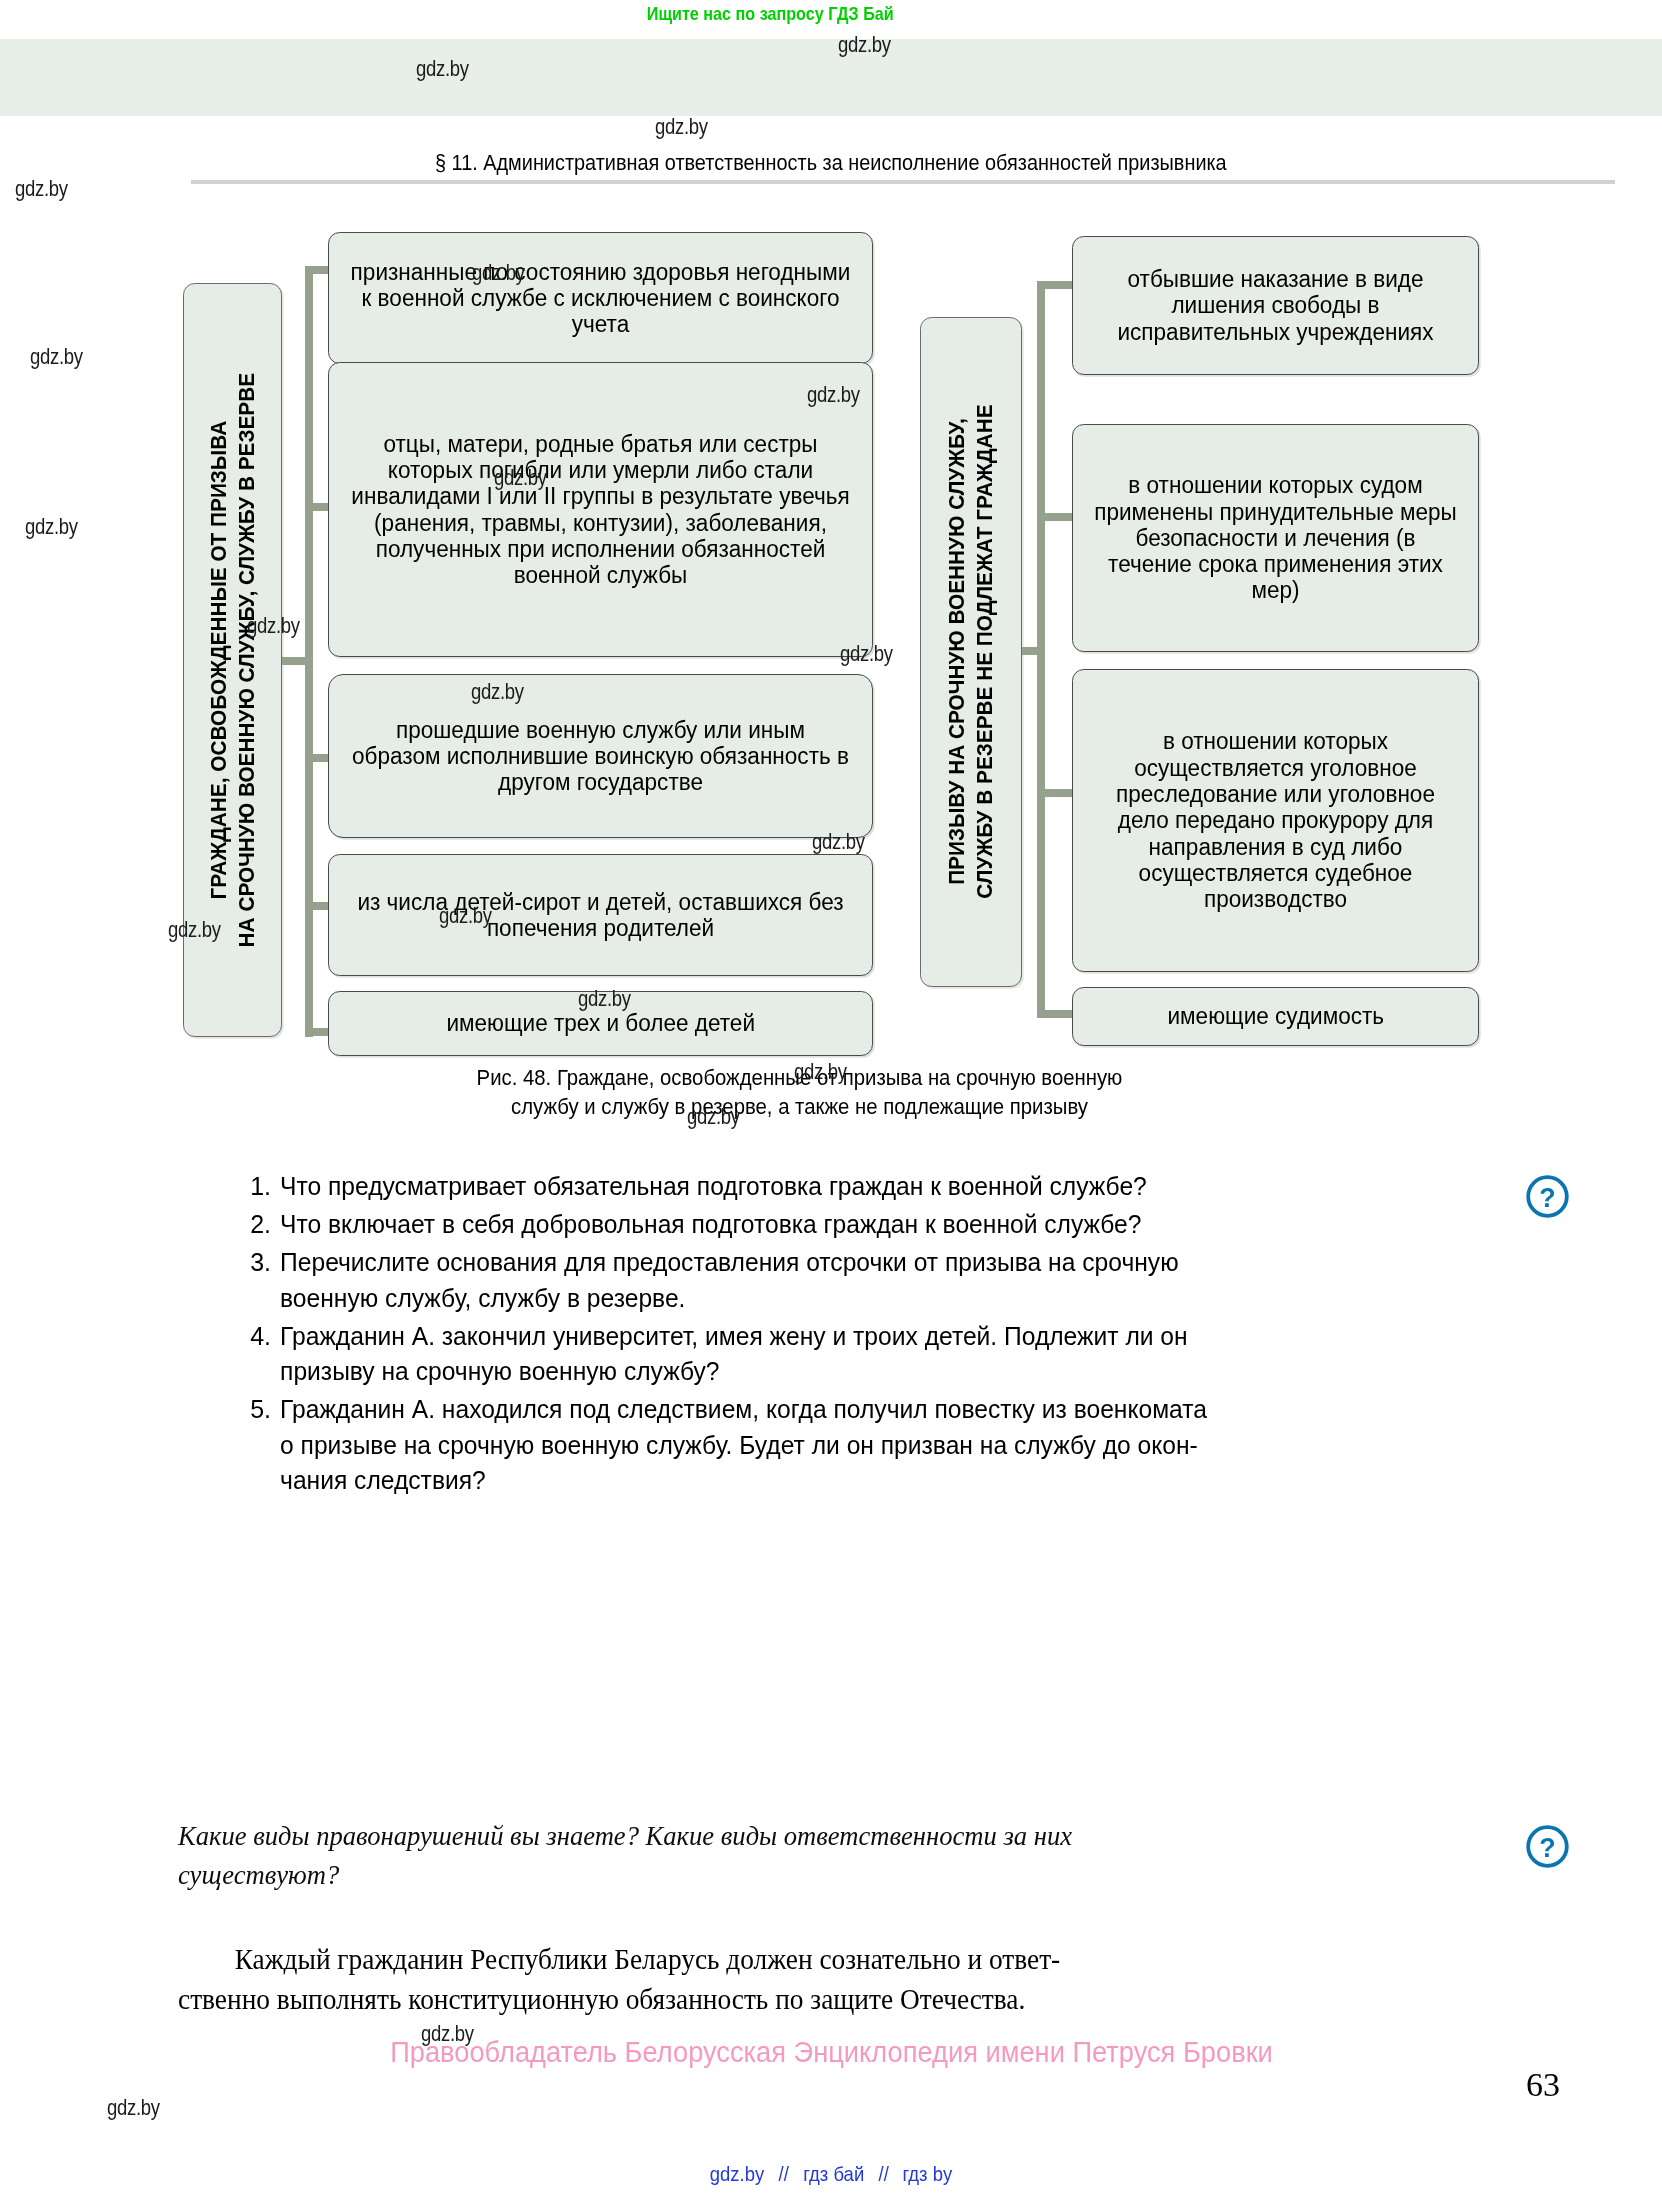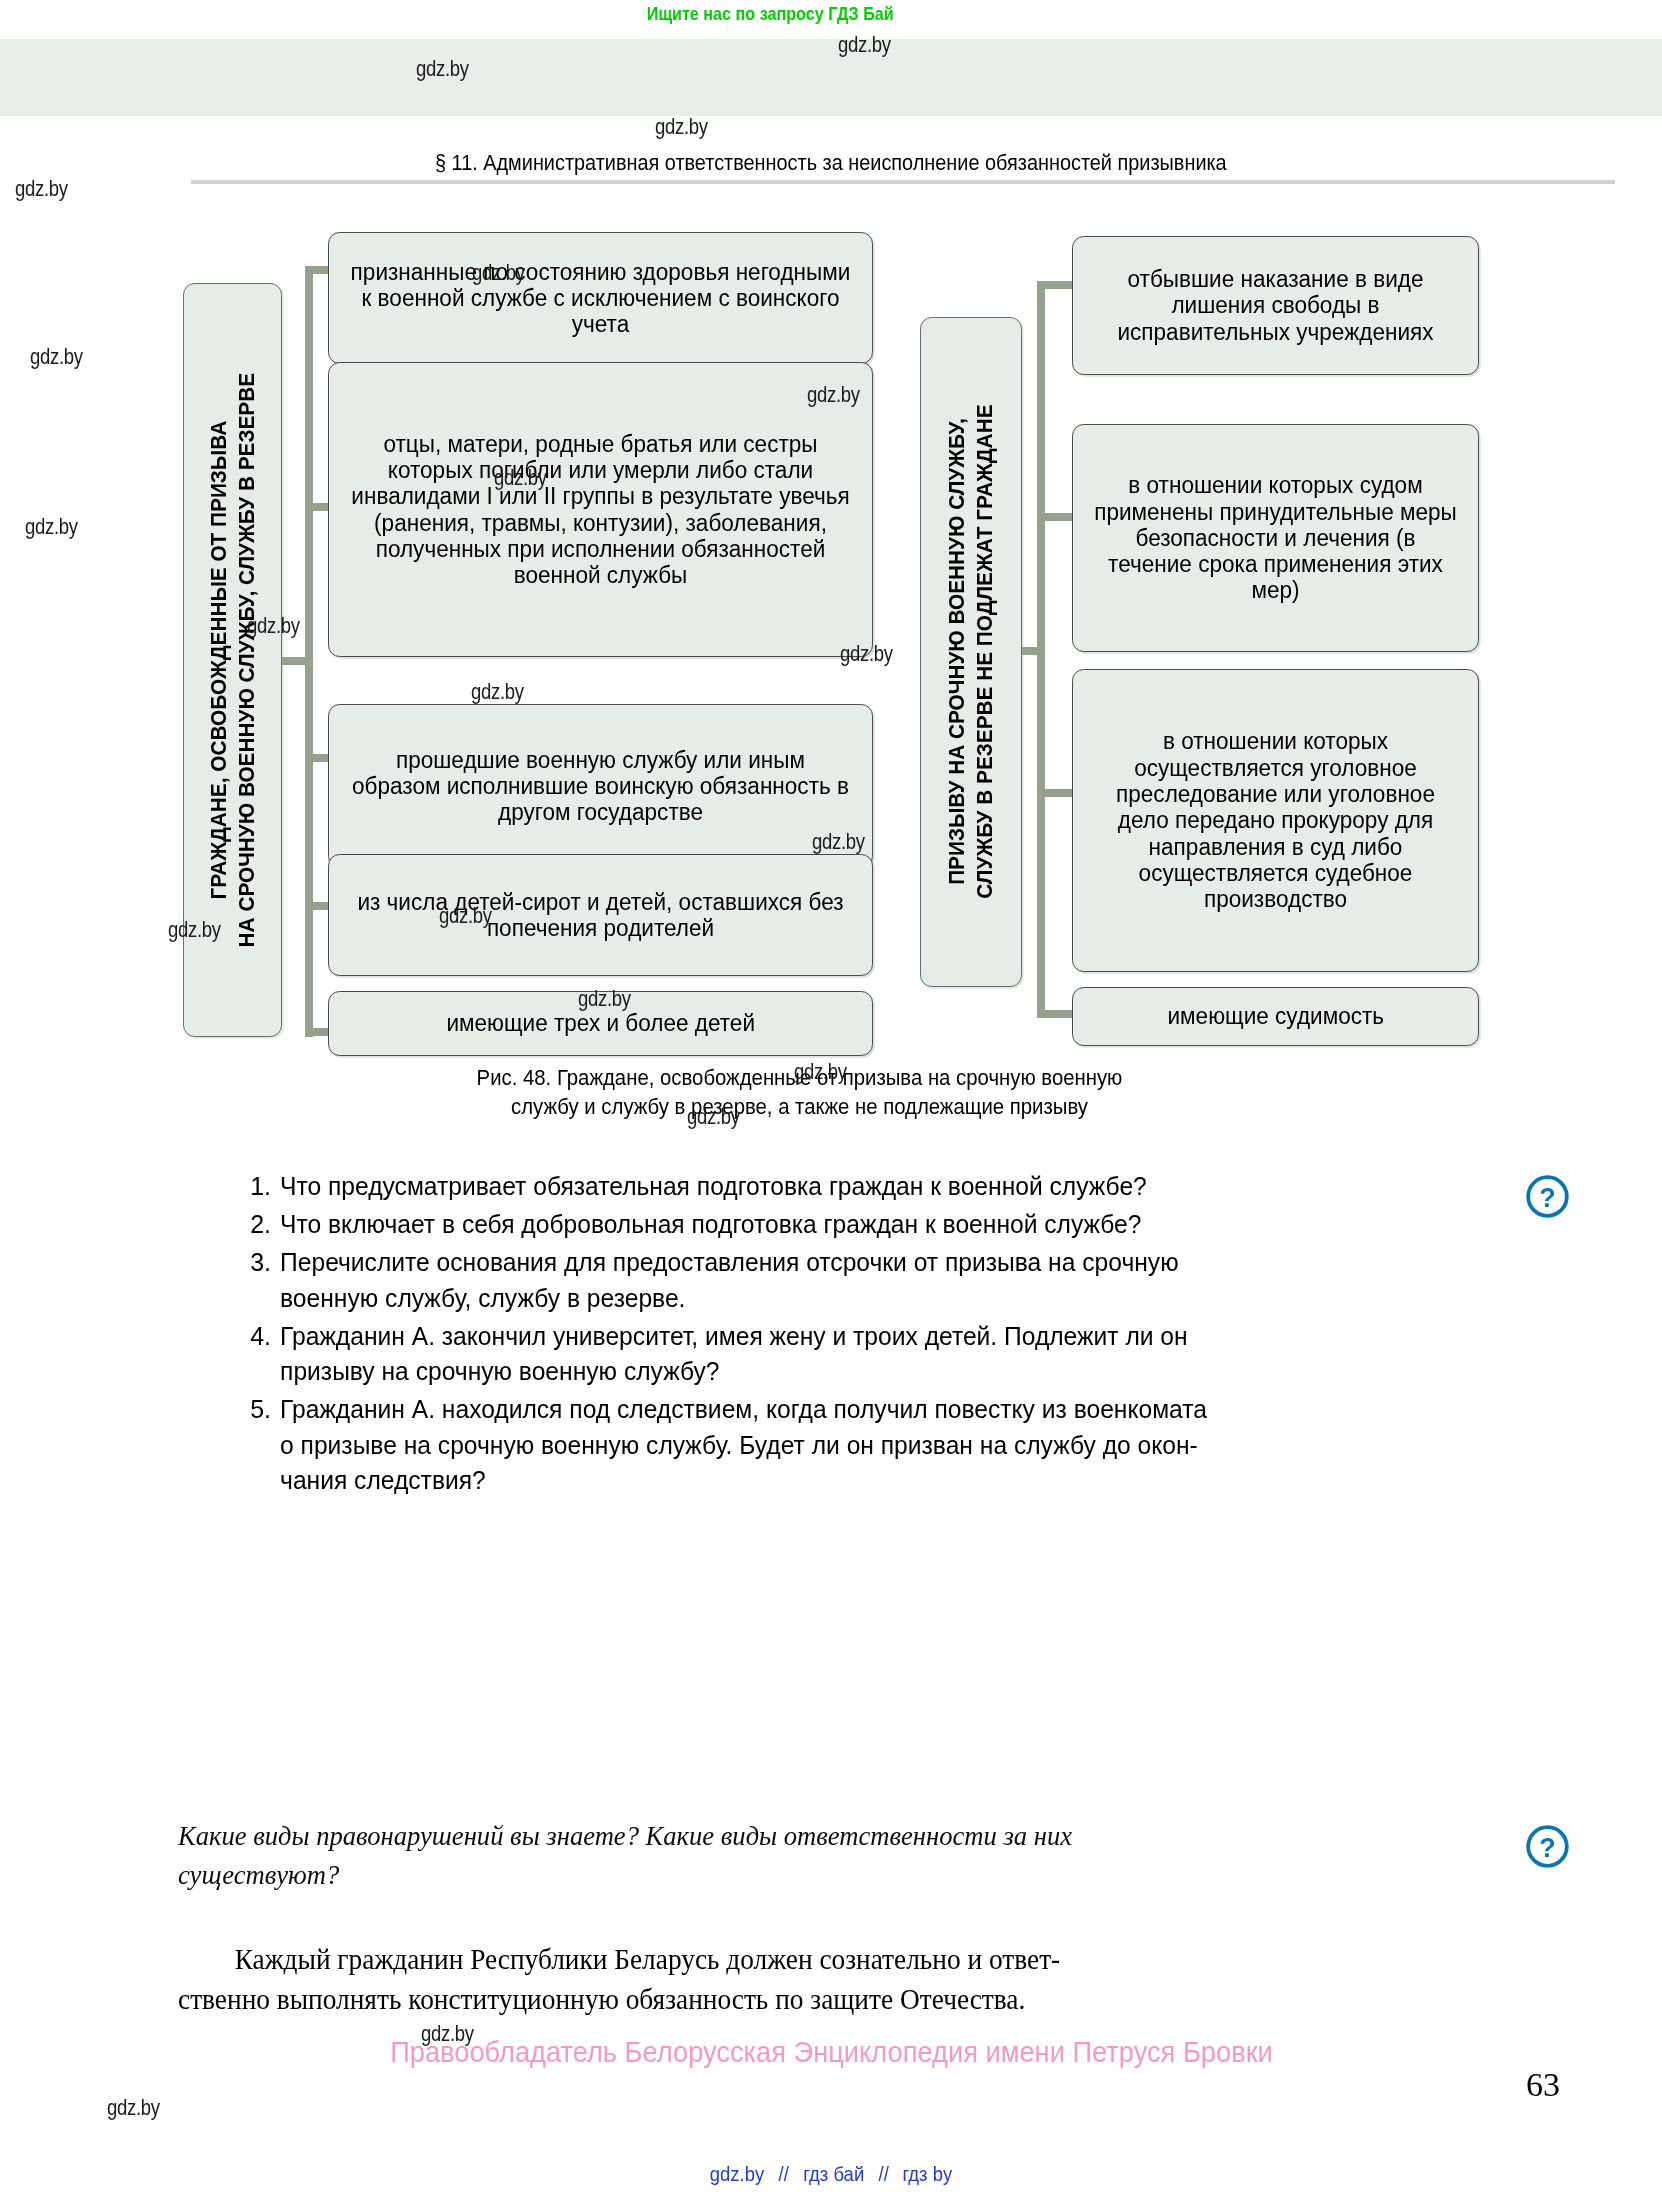--- a/index.html
+++ b/index.html
@@ -218,21 +218,21 @@
     <div class="conn" style="left:305px;top:754px;width:55px;height:8.4px;"></div>
     <div class="conn" style="left:305px;top:902px;width:55px;height:8.4px;"></div>
     <div class="conn" style="left:305px;top:1028px;width:55px;height:8.4px;"></div>
 
     <div class="nodebox" style="left:328px;top:232px;width:545px;height:132px;">
       <span>признанные по состоянию здоровья негодными к военной службе с исключением с воинского учета</span>
     </div>
     <div class="nodebox" style="left:328px;top:362px;width:545px;height:295px;">
       <span>отцы, матери, родные братья или сестры которых погибли или умерли либо стали инвалидами I или II группы в результате увечья (ранения, травмы, контузии), заболевания, полученных при исполнении обязанностей военной службы</span>
     </div>
-    <div class="nodebox" style="left:328px;top:704px;width:545px;height:164px;">
+    <div class="nodebox" style="left:328px;top:674px;width:545px;height:164px;border-radius:15px;">
       <span>прошедшие военную службу или иным образом исполнившие воинскую обязанность в другом государстве</span>
     </div>
     <div class="nodebox" style="left:328px;top:854px;width:545px;height:122px;">
       <span>из числа детей-сирот и детей, оставшихся без попечения родителей</span>
     </div>
     <div class="nodebox" style="left:328px;top:991px;width:545px;height:65px;">
       <span>имеющие трех и более детей</span>
     </div>
 
     <div class="vbox" style="left:920px;top:317px;width:102px;height:670px;">

